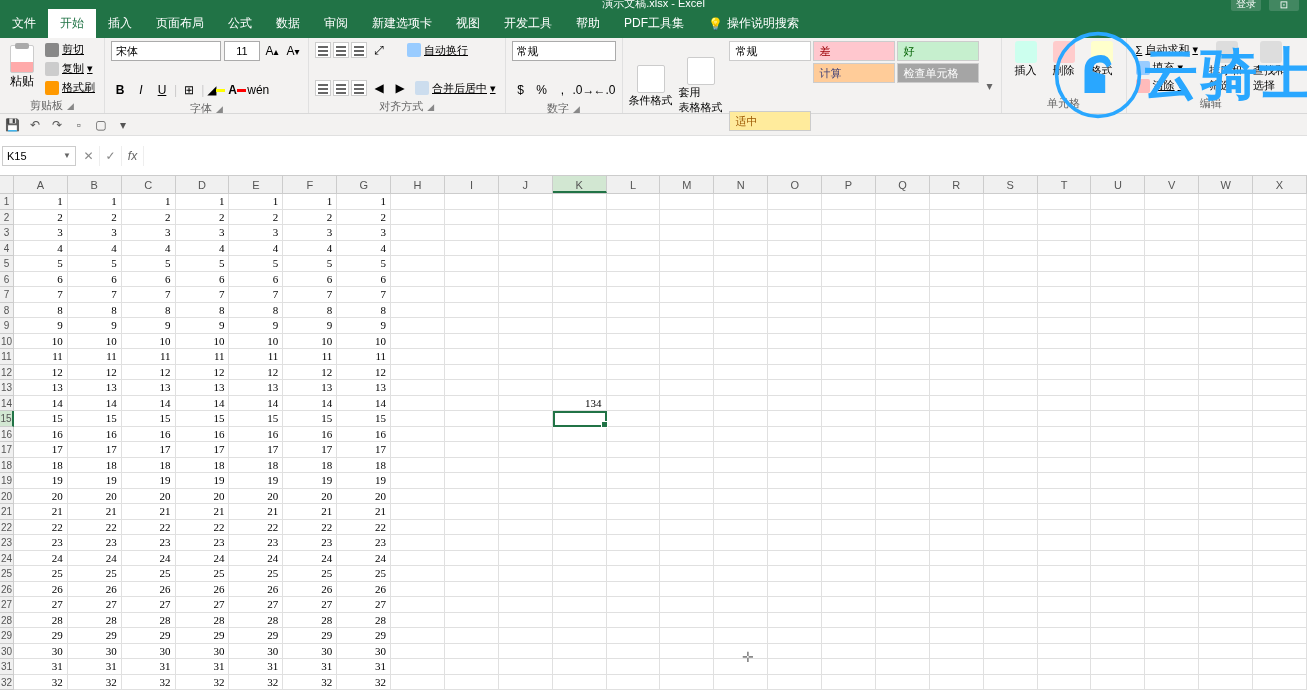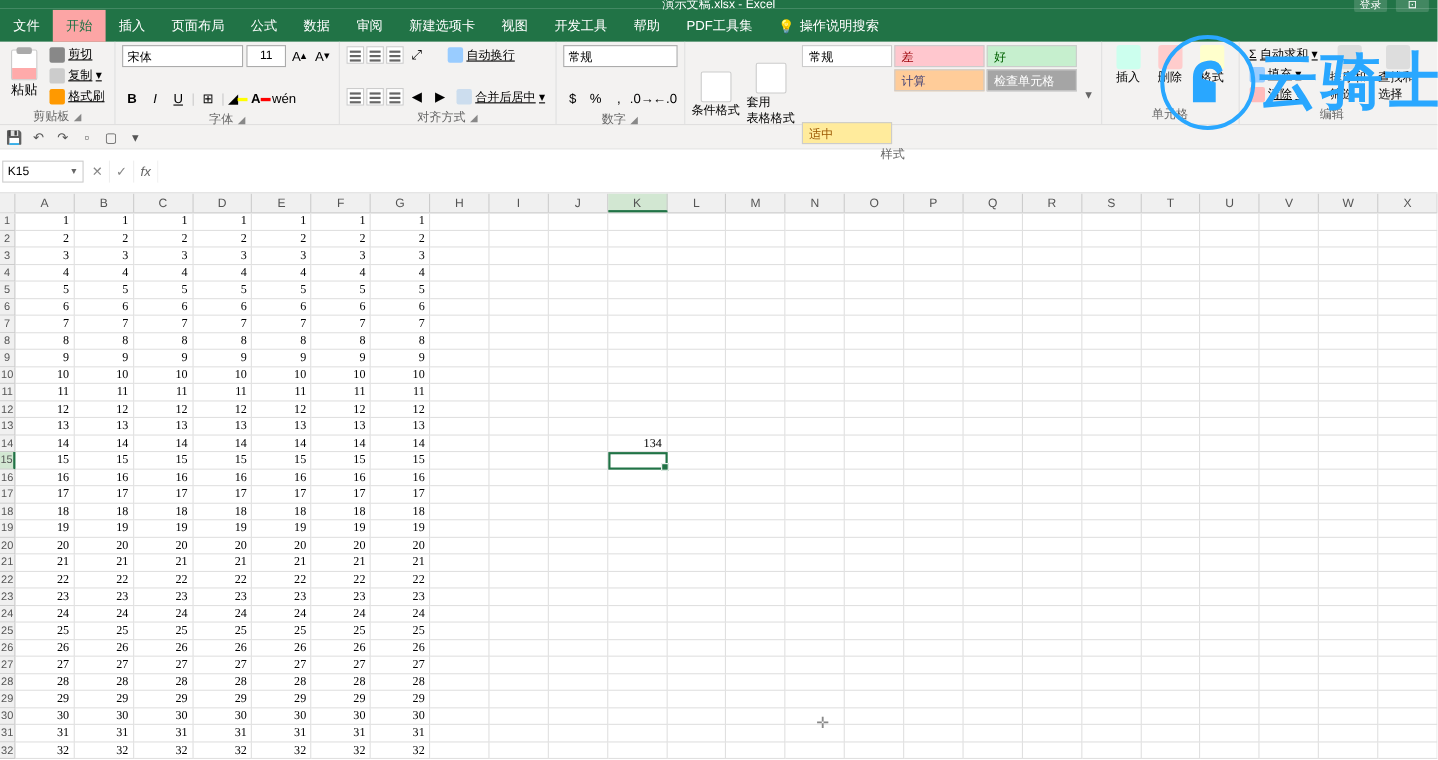--- a/index.html
+++ b/index.html
@@ -7,21 +7,21 @@
 
 
 .title-bar { background: #217346; height: 8px; display: flex; align-items: center; justify-content: center; color: #fff; font-size: 11px; position: relative; }
 .title-text { position: absolute; top: -4px; }
 .title-right { position: absolute; right: 8px; top: -3px; display: flex; gap: 8px; }
 .title-btn { width: 30px; height: 14px; background: rgba(255,255,255,0.15); border-radius: 2px; font-size: 10px; display: flex; align-items: center; justify-content: center; }
 
 
 .tabs { background: #217346; height: 30px; display: flex; align-items: flex-end; padding-left: 0; }
 .tab { padding: 6px 12px; color: #fff; font-size: 12px; cursor: pointer; }
-.tab.active { background: #fca5a5; color: #217346; }
+.tab.active { background: #ffffff; color: #217346; }
 
 
 .ribbon { background: #f3f2f1; height: 76px; display: flex; border-bottom: 1px solid #d8d8d8; }
 .ribbon-group { display: flex; flex-direction: column; border-right: 1px solid #e0e0e0; padding: 3px 6px 0; justify-content: space-between; }
 .ribbon-group-label { text-align: center; font-size: 11px; color: #666; padding: 2px 0; }
 .ribbon-content { display: flex; flex-direction: column; gap: 20px; flex: 1; }
 .ribbon-row { display: flex; align-items: center; gap: 3px; }
 
 .paste-btn { display: flex; flex-direction: column; align-items: center; padding: 4px; }
 .paste-icon { width: 24px; height: 28px; background: linear-gradient(#fff 60%, #faa 60%); border: 1px solid #ccc; border-radius: 2px; position: relative; }
@@ -233,21 +233,20 @@
       <div style="display:grid;grid-template-columns:repeat(3,82px);gap:2px;">
         <div class="style-cell sc-normal">常规</div>
         <div class="style-cell sc-bad">差</div>
         <div class="style-cell sc-good">好</div>
         <div class="style-cell sc-warn">适中</div>
         <div class="style-cell sc-calc">计算</div>
         <div class="style-cell sc-check">检查单元格</div>
       </div>
       <span style="color:#666;padding:0 2px">▾</span>
     </div>
-    <div class="ribbon-group-label"><span>样式</span></div>
   </div>
 
   <div class="ribbon-group">
     <div class="ribbon-content" style="flex-direction:row;gap:2px;">
       <div class="big-btn">
           <span class="big-icon" style="background:#cfe"></span>
           <span>插入</span>
         </div>
       <div class="big-btn">
           <span class="big-icon" style="background:#fcc"></span>

